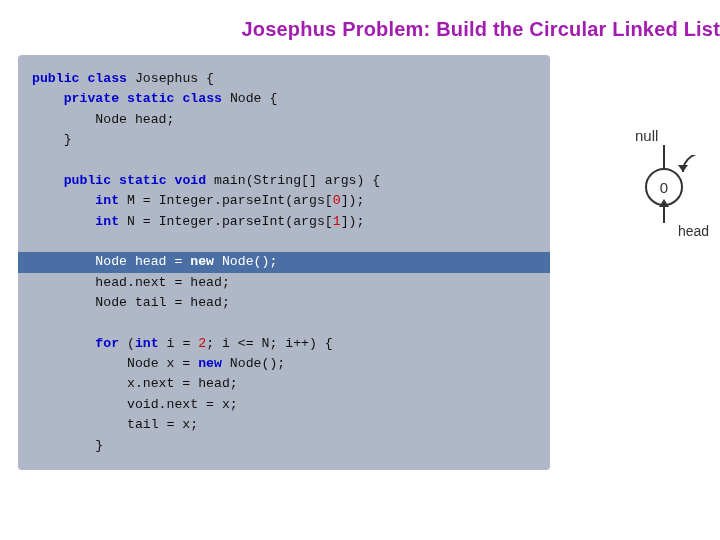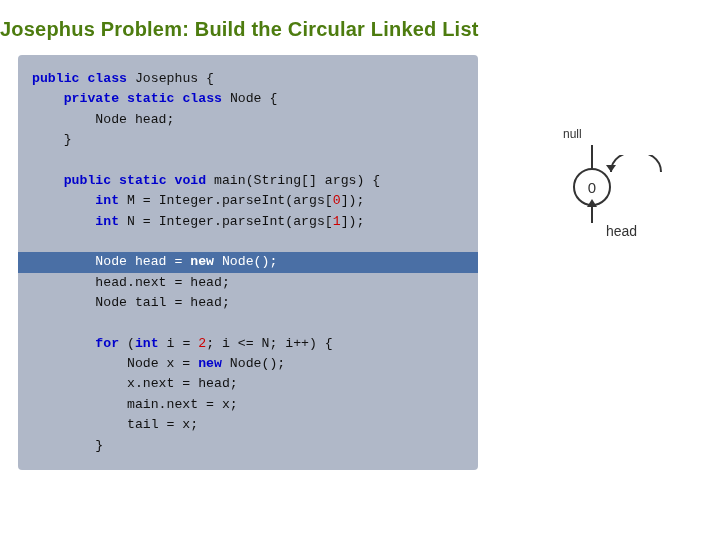--- a/index.html
+++ b/index.html
@@ -6,37 +6,37 @@
     body {
       width: 720px;
       height: 540px;
       background: #ffffff;
       font-family: Arial, sans-serif;
       overflow: hidden;
       position: relative;
     }
 
     .page-title {
-      text-align: left;
+      text-align: right;
       font-size: 20px;
       font-weight: bold;
-      color: #4d7c0f;
+      color: #a21caf;
       padding: 18px 0 14px 0;
       letter-spacing: 0.2px;
     }
 
     .main-content {
       display: flex;
       flex-direction: row;
       padding: 0 18px 0 18px;
       gap: 0;
     }
 
     .code-panel {
-      width: 460px;
+      width: 532px;
       background: #b0b8c8;
       border-radius: 4px;
       padding: 14px 0 14px 0;
       font-family: 'Courier New', Courier, monospace;
       font-size: 13.2px;
       line-height: 1.55;
       color: #111;
       position: relative;
     }
 
@@ -97,30 +97,30 @@
 
     <span class="code-line empty-line"> </span>
 
     <span class="code-line">        <span class="kw">for</span> (<span class="kw">int</span> i = <span class="num">2</span>; i &lt;= N; i++) {</span>
 
     <span class="code-line">            Node x = <span class="kw">new</span> Node();</span>
 
 
     <span class="code-line">            x.next = head;</span>
 
-    <span class="code-line">            main.next = x;</span>
+    <span class="code-line">            void.next = x;</span>
 
     <span class="code-line">            tail = x;</span>
 
     <span class="code-line">        }</span>
   </div>
 
   <div style="position:relative; flex:1;">
 
-    <div style="position:absolute; top:72px; left:85px; font-size:12px; color:#333; font-family:Arial,sans-serif;">null</div>
+    <div style="position:absolute; top:72px; left:85px; font-size:15px; color:#333; font-family:Arial,sans-serif;">null</div>
 
     <div style="position:absolute; top:90px; left:113px; width:2px; height:28px; background:#333;">
       <div style="position:absolute; bottom:-7px; left:-4px; border-left:5px solid transparent; border-right:5px solid transparent; border-top:8px solid #333;"></div>
     </div>
 
     <div style="position:absolute; top:113px; left:95px; width:38px; height:38px; border-radius:50%; border:2.5px solid #333; background:#fff; display:flex; align-items:center; justify-content:center; font-size:15px; color:#333; font-family:Arial,sans-serif;">
       <span>0</span>
     </div>
 
     <svg style="position:absolute; top:100px; left:128px;" width="60" height="60">

